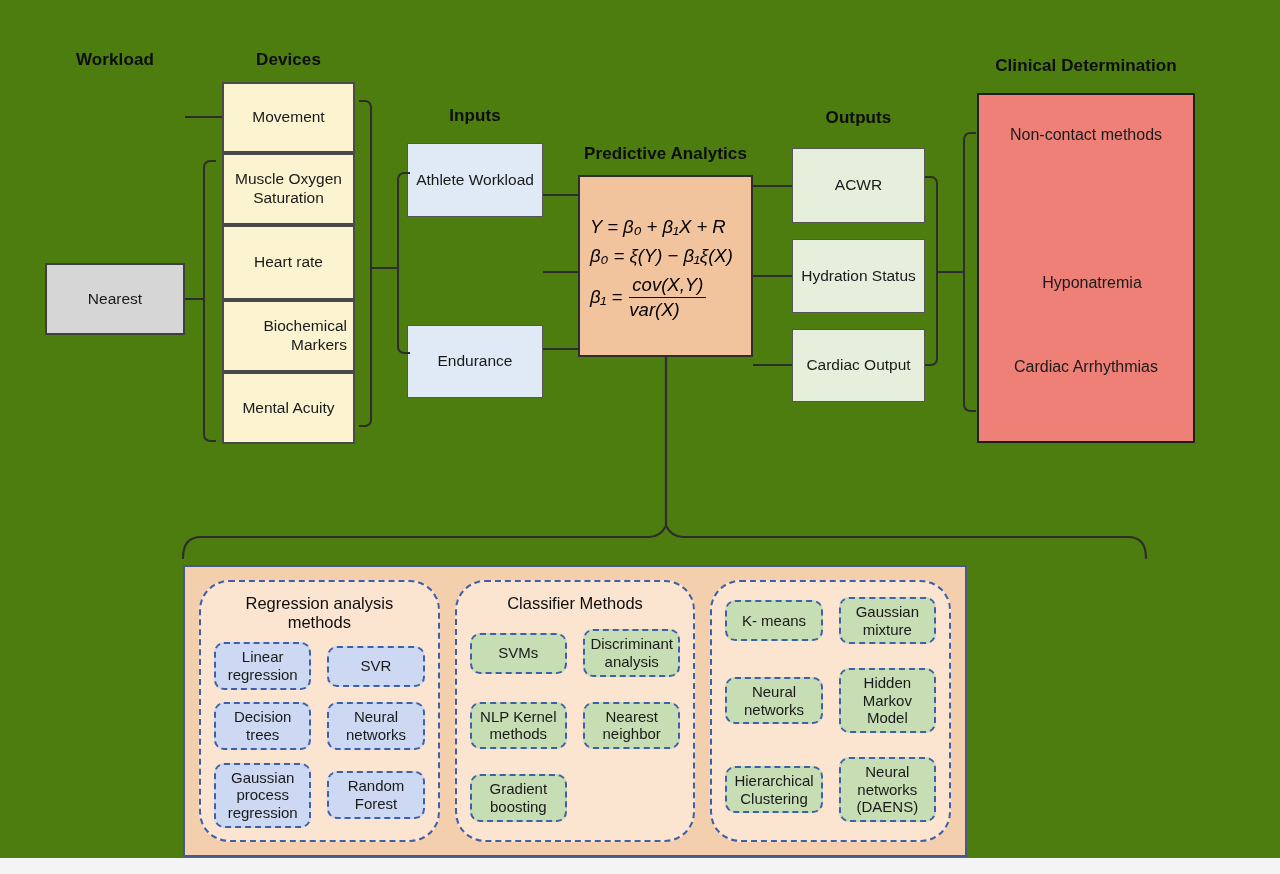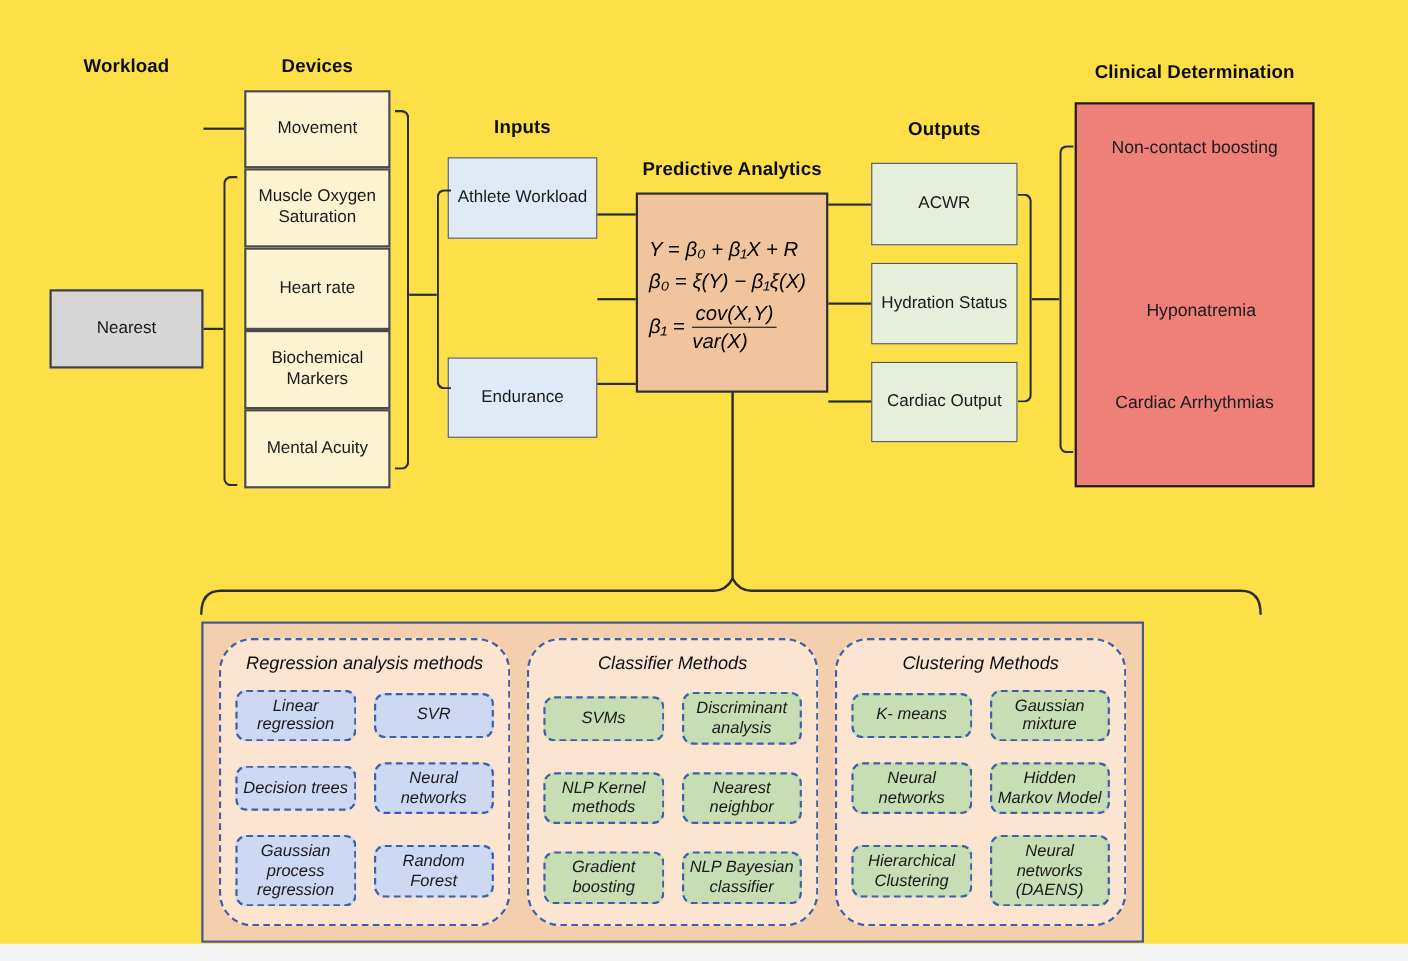--- a/index.html
+++ b/index.html
@@ -1,18 +1,18 @@
 <!DOCTYPE html>
 <html><head>
 <meta charset="utf-8">
 <style>
   * { margin:0; padding:0; box-sizing:border-box; }
   html,body { background:#fff; }
   body { font-family:"Liberation Sans", sans-serif; color:#1a1a1a; }
-  .stage { position:relative; width:1280px; height:874px; background:#fde047; overflow:hidden; }
+  .stage { position:relative; width:1280px; height:874px; background:#4d7c0f; overflow:hidden; }
 
   .hdr { position:absolute; font-weight:bold; font-size:17px; text-align:center; color:#0d0d0d; letter-spacing:.1px; }
 
   .box { position:absolute; display:flex; align-items:center; justify-content:center;
          text-align:center; font-size:15.5px; line-height:1.22; padding:2px 6px; }
   .gray   { background:#d6d6d6; border:2px solid #3f3f3f; }
   .yellow { background:#fcf3d0; border:2px solid #4a4a4a; }
   .blue   { background:#dfeaf6; border:1.5px solid #555; }
   .green  { background:#e6efdc; border:1.5px solid #555; }
   .redbox { background:#ee8078; border:2px solid #1f1f1f; }
@@ -28,22 +28,22 @@
   .frac .den { display:block; padding-top:1px; }
 
   .hline { position:absolute; height:2px; background:#2d2d2d; }
   .bracket-open  { position:absolute; border-left:2px solid #2d2d2d; border-top:2px solid #2d2d2d;
                    border-bottom:2px solid #2d2d2d; border-radius:7px 0 0 7px; }
   .bracket-close { position:absolute; border-right:2px solid #2d2d2d; border-top:2px solid #2d2d2d;
                    border-bottom:2px solid #2d2d2d; border-radius:0 7px 7px 0; }
 
   .red-label { position:absolute; left:0; width:100%; text-align:center; font-size:16px; line-height:1.25; }
 
-  .panel { position:absolute; left:183px; top:565px; width:857px; height:292px;
-           background:#f4cfad; border:2px solid #46598c; display:flex; gap:15px; padding:13px 14px;font-style:italic; }
+  .panel { position:absolute; left:183px; top:565px; width:784px; height:292px;
+           background:#f4cfad; border:2px solid #46598c; display:flex; gap:15px; padding:13px 14px; }
   .group { flex:1 1 0; border:2px dashed #3f5fa8; border-radius:30px; background:#fbe4d0;
            padding:9px 13px 12px; display:flex; flex-direction:column; }
   .group-title { text-align:center; font-size:16.5px; margin:3px 0 10px; color:#0d0d0d; }
   .items { flex:1; display:grid; grid-template-columns:1fr 1fr; column-gap:16px; row-gap:12px;
            align-items:center; }
   .item { border:2px dashed #3f5fa8; border-radius:10px; min-height:41px;
           display:flex; align-items:center; justify-content:center; text-align:center;
           font-size:15px; line-height:1.18; padding:4px 5px; }
   .item.b { background:#cdd9f2; }
   .item.g { background:#c7ddb3; }
@@ -61,21 +61,21 @@
   <div class="hdr" style="left:407px; top:106px; width:136px;">Inputs</div>
   <div class="hdr" style="left:553px; top:144px; width:225px;">Predictive Analytics</div>
   <div class="hdr" style="left:792px; top:108px; width:133px;">Outputs</div>
   <div class="hdr" style="left:967px; top:56px; width:238px;">Clinical Determination</div>
 
   <div class="box gray" style="left:45px; top:263px; width:140px; height:72px;">Nearest</div>
 
   <div class="box yellow" style="left:222px; top:82px;  width:133px; height:71px;">Movement</div>
   <div class="box yellow" style="left:222px; top:153px; width:133px; height:72px;">Muscle Oxygen Saturation</div>
   <div class="box yellow" style="left:222px; top:225px; width:133px; height:75px;">Heart rate</div>
-  <div class="box yellow" style="left:222px; top:300px; width:133px; height:72px;">Biochemical Markers</div>
+  <div class="box yellow" style="left:222px; top:300px; width:133px; height:72px;text-align:right;">Biochemical Markers</div>
   <div class="box yellow" style="left:222px; top:372px; width:133px; height:72px;">Mental Acuity</div>
 
   <div class="box blue" style="left:407px; top:143px; width:136px; height:74px;">Athlete Workload</div>
   <div class="box blue" style="left:407px; top:325px; width:136px; height:73px;">Endurance</div>
 
   <div class="pa-box">
     <div class="formula">Y = β₀ + β₁X + R</div>
     <div class="formula">β₀ = ξ(Y) − β₁ξ(X)</div>
     <div class="formula f3">
       <span>β₁ =</span>
@@ -84,21 +84,21 @@
         <span class="den">var(X)</span>
       </span>
     </div>
   </div>
 
   <div class="box green" style="left:792px; top:148px; width:133px; height:75px;">ACWR</div>
   <div class="box green" style="left:792px; top:239px; width:133px; height:74px;">Hydration Status</div>
   <div class="box green" style="left:792px; top:329px; width:133px; height:73px;">Cardiac Output</div>
 
   <div class="box redbox" style="left:977px; top:93px; width:218px; height:350px;">
-    <div class="red-label" style="top:30px;">Non-contact boosting</div>
+    <div class="red-label" style="top:30px;">Non-contact methods</div>
     <div class="red-label" style="top:178px;padding-left:12px;">Hyponatremia</div>
     <div class="red-label" style="top:262px;">Cardiac Arrhythmias</div>
   </div>
 
   <div class="hline" style="left:185px; top:116px; width:37px;"></div>
   <div class="hline" style="left:185px; top:298px; width:18px;"></div>
   <div class="bracket-open" style="left:203px; top:160px; width:13px; height:282px;"></div>
   <div class="bracket-close" style="left:359px; top:100px; width:13px; height:327px;"></div>
   <div class="hline" style="left:372px; top:267px; width:25px;"></div>
   <div class="bracket-open" style="left:397px; top:172px; width:13px; height:182px;"></div>
@@ -132,26 +132,24 @@
     </div>
 
     <div class="group">
       <div class="group-title">Classifier Methods</div>
       <div class="items">
         <div class="item g">SVMs</div>
         <div class="item g">Discriminant analysis</div>
         <div class="item g">NLP Kernel methods</div>
         <div class="item g">Nearest neighbor</div>
         <div class="item g">Gradient boosting</div>
-        <div class="item g">NLP Bayesian classifier</div>
       </div>
     </div>
 
     <div class="group">
-      <div class="group-title">Clustering Methods</div>
       <div class="items">
         <div class="item g">K- means</div>
         <div class="item g">Gaussian mixture</div>
         <div class="item g">Neural networks</div>
         <div class="item g">Hidden Markov Model</div>
         <div class="item g">Hierarchical Clustering</div>
         <div class="item g">Neural networks (DAENS)</div>
       </div>
     </div>
 

